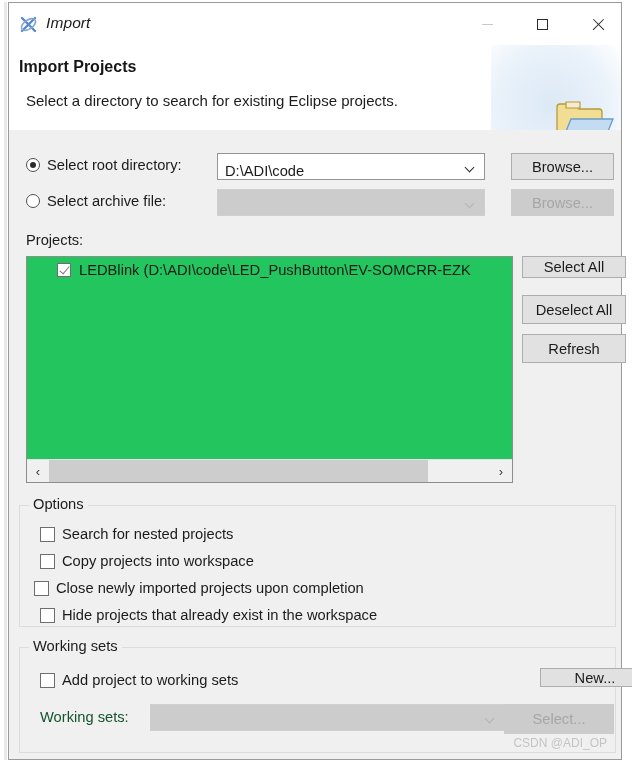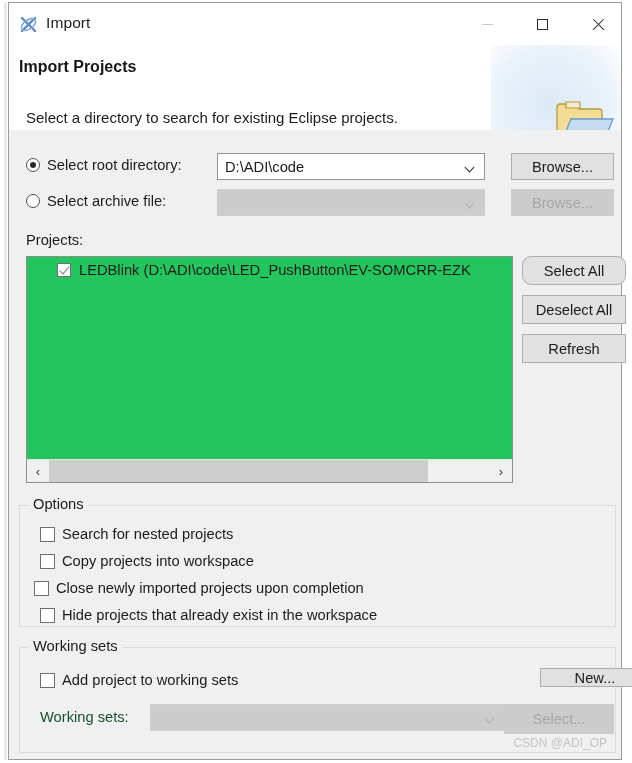--- a/index.html
+++ b/index.html
@@ -43,20 +43,21 @@
     box-sizing: border-box;
   }
   #app-icon {
     position: absolute; left: 9px; top: 11px;
     width: 21px; height: 21px;
   }
   #title-text {
     position: absolute; left: 37px; top: 11px;
     font-size: 15.5px; color: #1c1c1c;
     letter-spacing: .1px;
+    font-style: italic;
   }
   .winbtn {
     position: absolute; top: 0; height: 43px; width: 46px;
     display: flex; align-items: center; justify-content: center;
     cursor: default;
   }
   #btn-min  { left: 455px; }
   #btn-max  { left: 510px; }
   #btn-close{ left: 566px; }
   .min-glyph {
@@ -79,21 +80,21 @@
     width: 100%; height: 85px;
     background: #ffffff;
     overflow: hidden;
   }
   #header-title {
     position: absolute; left: 10px; top: 13px;
     font-size: 16px; font-weight: bold; color: #161616;
   }
   #header-desc {
     position: absolute; left: 17px; top: 47px;
-    font-size: 15px; color: #1c1c1c; margin-top: 17px;
+    font-size: 15px; color: #1c1c1c;
   }
   #header-glow {
     position: absolute; right: -20px; top: -30px;
     width: 150px; height: 150px;
     background: radial-gradient(circle at 40% 60%, #dce9f6 0%, #eaf2fa 45%, #ffffff 72%);
   }
   #folder-icon {
     position: absolute; left: 537px; top: 47px;
     width: 74px; height: 62px;
   }
@@ -252,21 +253,21 @@
     </svg>
 
   </div>
 
   <div id="body">
 
     <div class="radio-row" style="left:17px; top:26px;">
       <div class="radio checked"></div>
       <span class="label">Select root directory:</span>
     </div>
-    <div class="combo" style="left:208px; top:22px; width:268px; height:27px;">
+    <div class="combo" style="left:208px; top:22px; width:268px; height:27px;align-items:flex-end;">
       <span class="combo-value">D:\ADI\code</span>
       <span class="chevron"></span>
     </div>
     <div class="btn" style="left:502px; top:22px; width:103px; height:27px;">Browse...</div>
 
     <div class="radio-row" style="left:17px; top:62px;">
       <div class="radio"></div>
       <span class="label">Select archive file:</span>
     </div>
     <div class="combo disabled" style="left:208px; top:58px; width:268px; height:27px;">
@@ -285,21 +286,21 @@
         </div>
       </div>
       <div id="hscroll">
         <div class="sb-arrow">‹</div>
         <div id="hscroll-thumb"></div>
         <div id="hscroll-track-right"></div>
         <div class="sb-arrow">›</div>
       </div>
     </div>
 
-    <div class="btn" style="left:513px; top:125px; width:104px; height:29px;border-radius:9px;">Select All</div>
+    <div class="btn" style="left:513px; top:125px; width:104px; height:22px;">Select All</div>
     <div class="btn" style="left:513px; top:164px; width:104px; height:29px;">Deselect All</div>
     <div class="btn" style="left:513px; top:203px; width:104px; height:29px;">Refresh</div>
 
     <div class="group" style="left:10px; top:374px; width:597px; height:122px;">
       <span class="group-title">Options</span>
 
       <div class="opt-row" style="left:20px; top:20px;">
         <div class="opt-chk"></div>
         <span class="label">Search for nested projects</span>
       </div>

